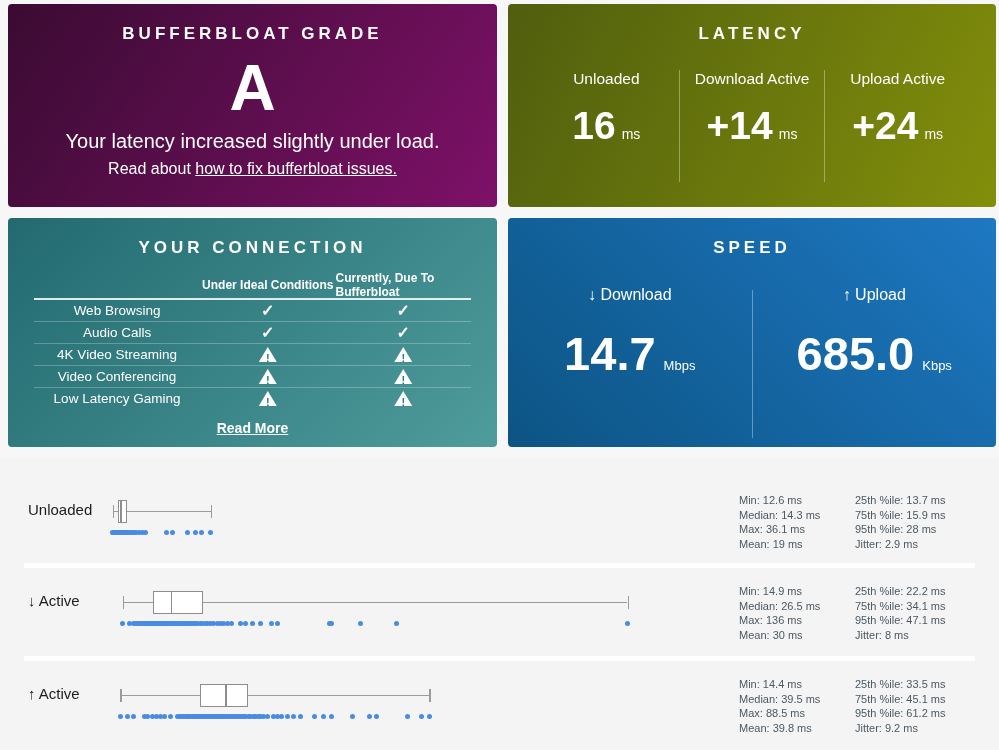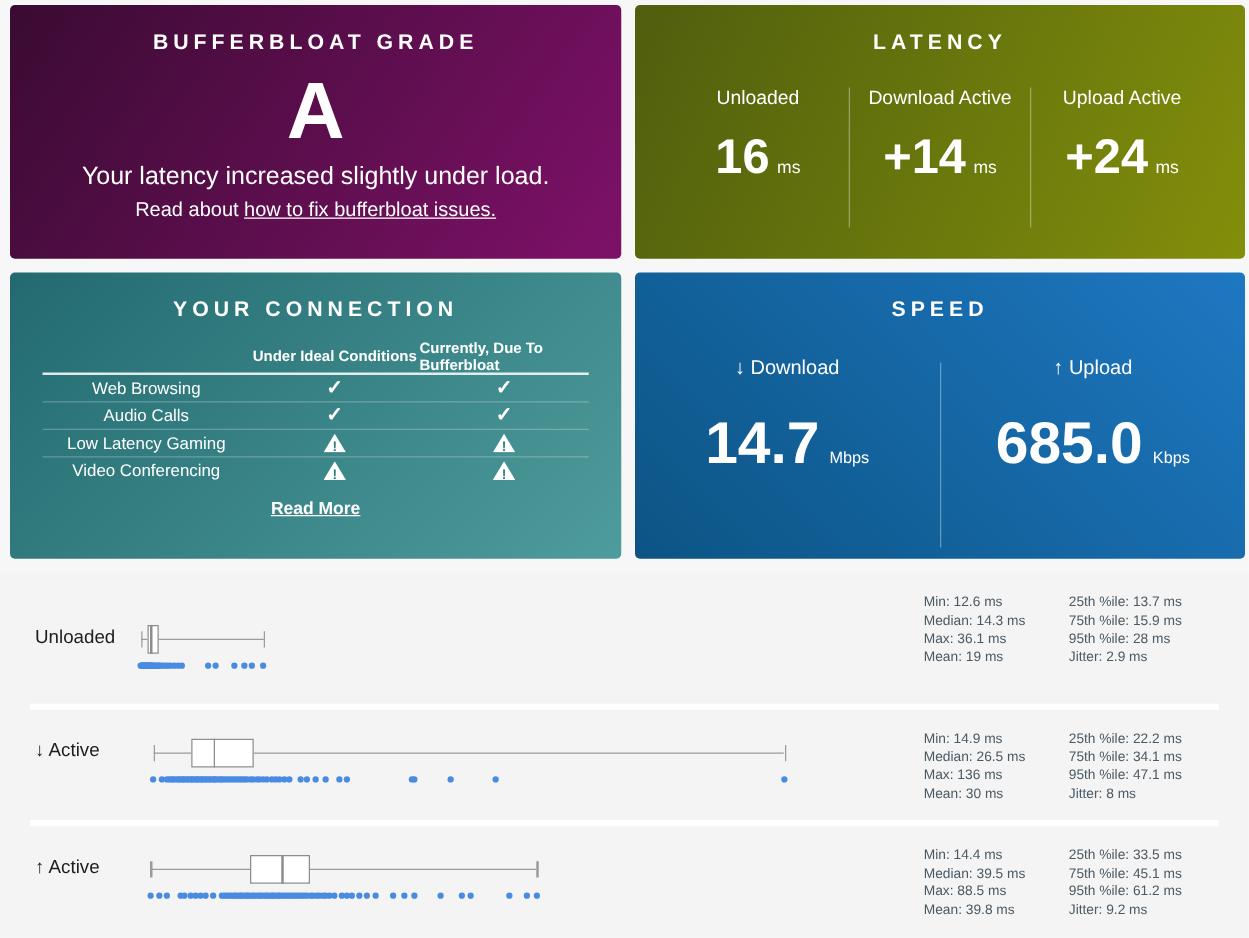--- a/index.html
+++ b/index.html
@@ -123,30 +123,39 @@
           <div class="conn-row conn-data">
             <div class="conn-cell conn-c1">Audio Calls</div>
             <div class="conn-cell conn-c2">
               <span class="check-icon">✓</span>
             </div>
             <div class="conn-cell conn-c3">
               <span class="check-icon">✓</span>
             </div>
           </div>
           <div class="conn-row conn-data">
-            <div class="conn-cell conn-c1">Low Latency Gaming</div>
+            <div class="conn-cell conn-c1">4K Video Streaming</div>
             <div class="conn-cell conn-c2">
               <span class="warn-icon"></span>
             </div>
             <div class="conn-cell conn-c3">
               <span class="warn-icon"></span>
             </div>
           </div>
           <div class="conn-row conn-data">
             <div class="conn-cell conn-c1">Video Conferencing</div>
+            <div class="conn-cell conn-c2">
+              <span class="warn-icon"></span>
+            </div>
+            <div class="conn-cell conn-c3">
+              <span class="warn-icon"></span>
+            </div>
+          </div>
+          <div class="conn-row conn-data">
+            <div class="conn-cell conn-c1">Low Latency Gaming</div>
             <div class="conn-cell conn-c2">
               <span class="warn-icon"></span>
             </div>
             <div class="conn-cell conn-c3">
               <span class="warn-icon"></span>
             </div>
           </div>
         </div>
       <a class="read-more">Read More</a>
     </section>
@@ -210,21 +219,21 @@
         <div class="dot" style="left: 134.192px; top: 71.5px;"></div>
         <div class="dot" style="left: 137.111px; top: 71.5px;"></div>
         <div class="dot" style="left: 140.447px; top: 71.5px;"></div>
         <div class="dot" style="left: 143.366px; top: 71.5px;"></div>
         <div class="dot" style="left: 164.216px; top: 71.5px;"></div>
         <div class="dot" style="left: 170.471px; top: 71.5px;"></div>
         <div class="dot" style="left: 185.483px; top: 71.5px;"></div>
         <div class="dot" style="left: 192.572px; top: 71.5px;"></div>
         <div class="dot" style="left: 199.244px; top: 71.5px;"></div>
         <div class="dot" style="left: 208.418px; top: 71.5px;"></div>
-        <div class="stats" style="top: 17px;">
+        <div class="stats" style="top: 35px;">
           <div class="stat-col">
             <div>Min: 12.6 ms</div>
             <div>Median: 14.3 ms</div>
             <div>Max: 36.1 ms</div>
             <div>Mean: 19 ms</div>
           </div>
           <div class="stat-col">
             <div>25th %ile: 13.7 ms</div>
             <div>75th %ile: 15.9 ms</div>
             <div>95th %ile: 28 ms</div>

